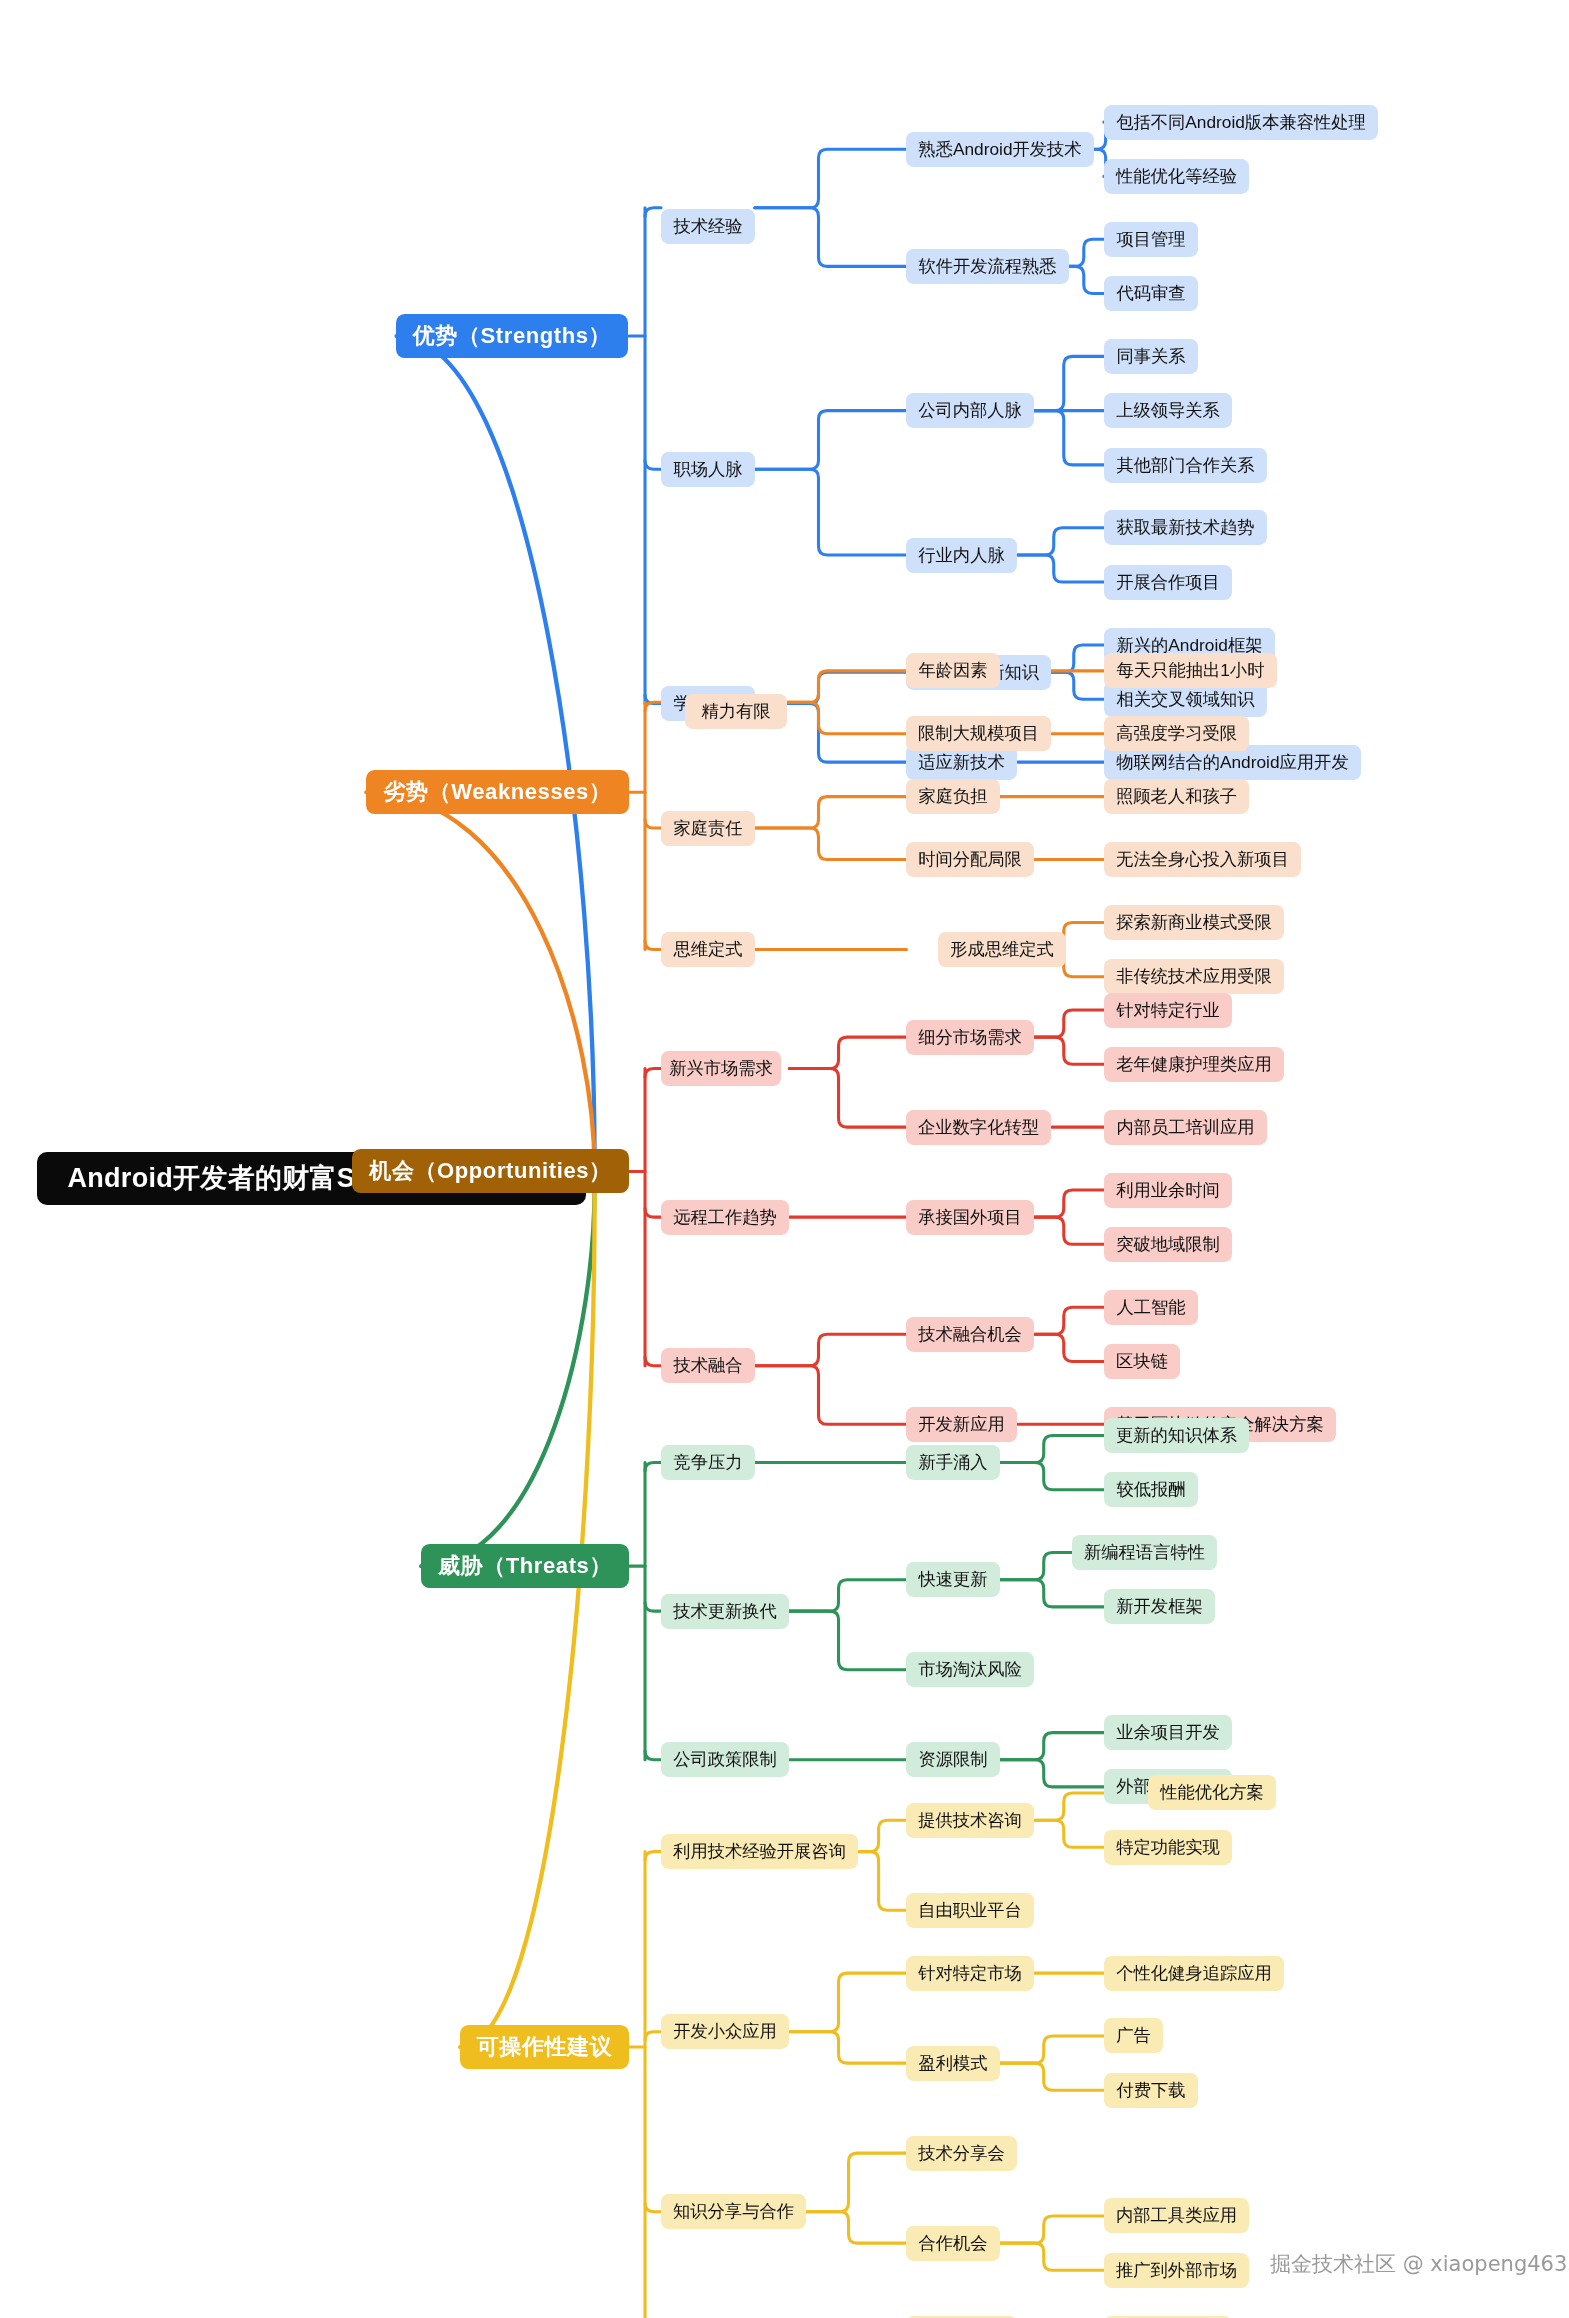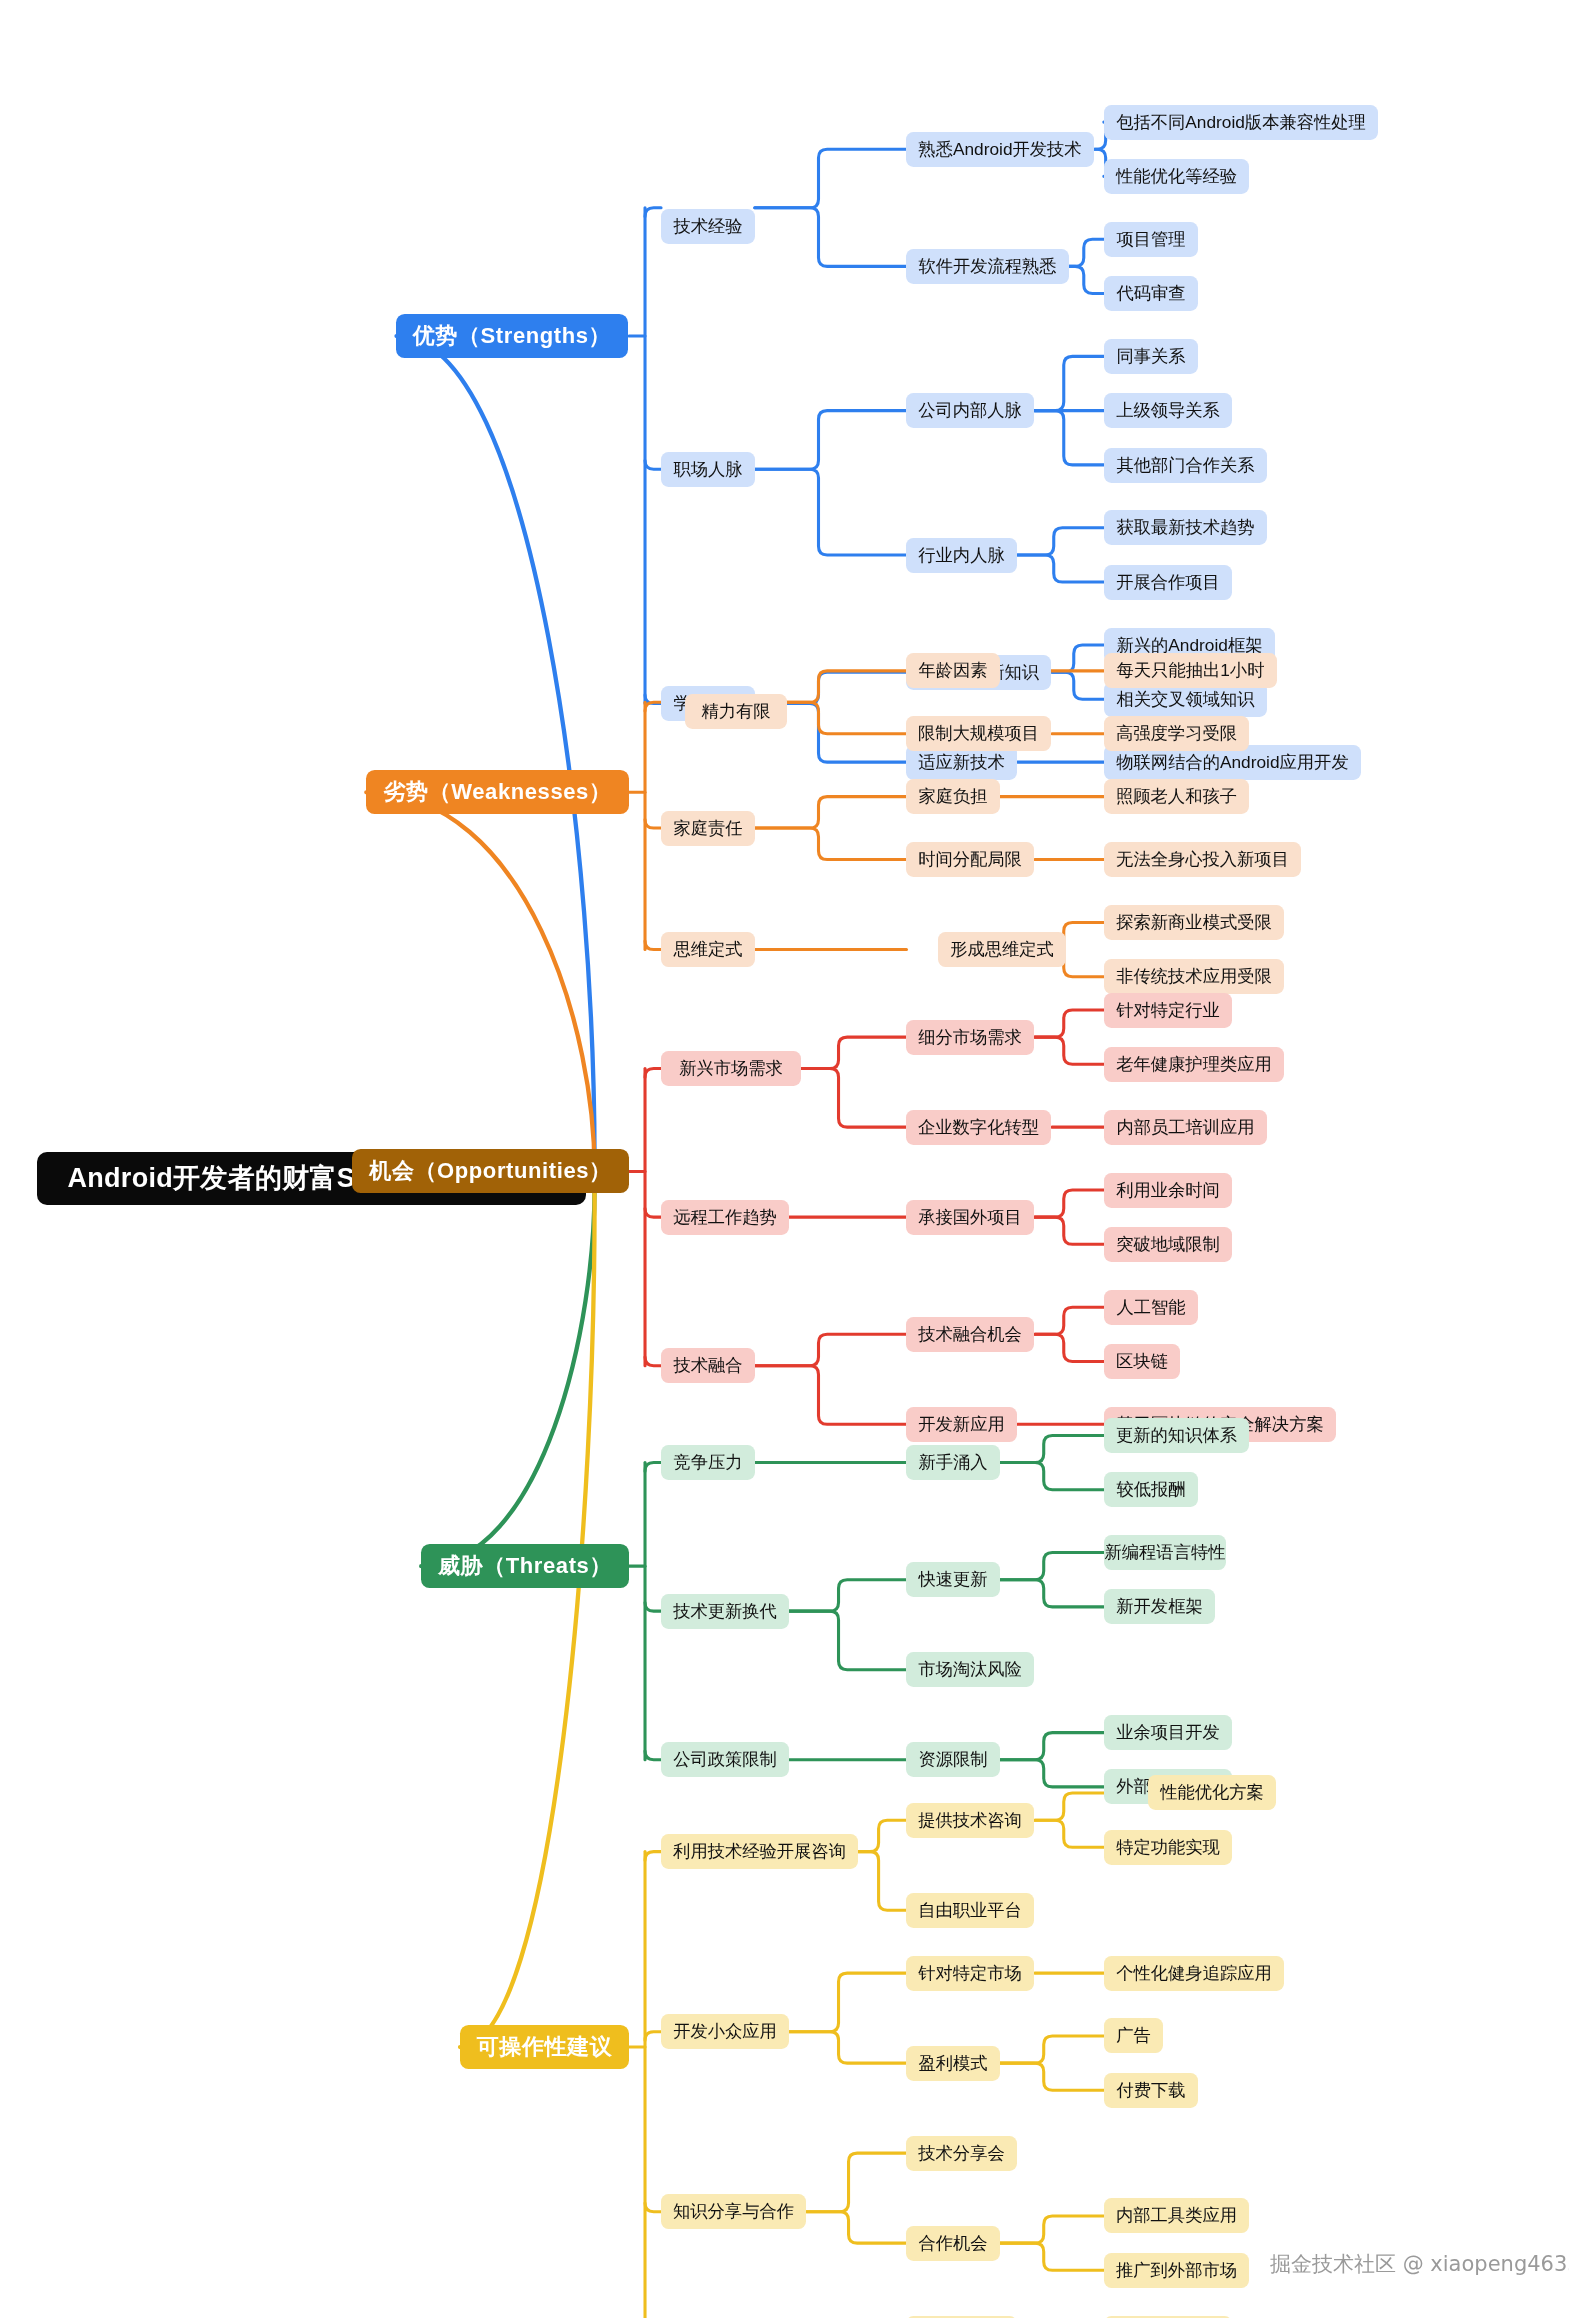--- a/index.html
+++ b/index.html
@@ -220,21 +220,21 @@
       <div class="node sub orange" style="left: 661px; top: 811px; width: 94px; height: 35px;">家庭责任</div>
       <div class="node sub orange" style="left: 906px; top: 779px; width: 94px; height: 35px;">家庭负担</div>
       <div class="node sub orange" style="left: 1104px; top: 779px; width: 145px; height: 35px;">照顾老人和孩子</div>
       <div class="node sub orange" style="left: 906px; top: 842px; width: 128px; height: 35px;">时间分配局限</div>
       <div class="node sub orange" style="left: 1104px; top: 842px; width: 197px; height: 35px;">无法全身心投入新项目</div>
       <div class="node sub orange" style="left: 661px; top: 932px; width: 94px; height: 35px;">思维定式</div>
       <div class="node sub orange" style="left: 906px; top: 932px; width: 128px; height: 35px; margin-left: 32px;">形成思维定式</div>
       <div class="node sub orange" style="left: 1104px; top: 905px; width: 180px; height: 35px;">探索新商业模式受限</div>
       <div class="node sub orange" style="left: 1104px; top: 959px; width: 180px; height: 35px;">非传统技术应用受限</div>
       <div class="node head red" style="left: 352px; top: 1149px; width: 277px; height: 44px;">机会（Opportunities）</div>
-      <div class="node sub red" style="left: 661px; top: 1051px; width: 140px; height: 35px;">新兴市场需求</div>
+      <div class="node sub red" style="left: 661px; top: 1051px; width: 120px; height: 35px;">新兴市场需求</div>
       <div class="node sub red" style="left: 906px; top: 1020px; width: 128px; height: 35px;">细分市场需求</div>
       <div class="node sub red" style="left: 1104px; top: 993px; width: 128px; height: 35px;">针对特定行业</div>
       <div class="node sub red" style="left: 1104px; top: 1047px; width: 180px; height: 35px;">老年健康护理类应用</div>
       <div class="node sub red" style="left: 906px; top: 1110px; width: 145px; height: 35px;">企业数字化转型</div>
       <div class="node sub red" style="left: 1104px; top: 1110px; width: 163px; height: 35px;">内部员工培训应用</div>
       <div class="node sub red" style="left: 661px; top: 1200px; width: 128px; height: 35px;">远程工作趋势</div>
       <div class="node sub red" style="left: 906px; top: 1200px; width: 128px; height: 35px;">承接国外项目</div>
       <div class="node sub red" style="left: 1104px; top: 1173px; width: 128px; height: 35px;">利用业余时间</div>
       <div class="node sub red" style="left: 1104px; top: 1227px; width: 128px; height: 35px;">突破地域限制</div>
       <div class="node sub red" style="left: 661px; top: 1348px; width: 94px; height: 35px;">技术融合</div>
@@ -243,21 +243,21 @@
       <div class="node sub red" style="left: 1104px; top: 1344px; width: 76px; height: 35px;">区块链</div>
       <div class="node sub red" style="left: 906px; top: 1407px; width: 111px; height: 35px;">开发新应用</div>
       <div class="node sub red" style="left: 1104px; top: 1407px; width: 232px; height: 35px;">基于区块链的安全解决方案</div>
       <div class="node head green" style="left: 421px; top: 1544px; width: 208px; height: 44px;">威胁（Threats）</div>
       <div class="node sub green" style="left: 661px; top: 1445px; width: 94px; height: 35px;">竞争压力</div>
       <div class="node sub green" style="left: 906px; top: 1445px; width: 94px; height: 35px;">新手涌入</div>
       <div class="node sub green" style="left: 1104px; top: 1418px; width: 145px; height: 35px;">更新的知识体系</div>
       <div class="node sub green" style="left: 1104px; top: 1472px; width: 94px; height: 35px;">较低报酬</div>
       <div class="node sub green" style="left: 661px; top: 1594px; width: 128px; height: 35px;">技术更新换代</div>
       <div class="node sub green" style="left: 906px; top: 1562px; width: 94px; height: 35px;">快速更新</div>
-      <div class="node sub green" style="left: 1104px; top: 1535px; width: 122px; height: 35px;">新编程语言特性</div>
+      <div class="node sub green" style="left: 1072px; top: 1535px; width: 145px; height: 35px;">新编程语言特性</div>
       <div class="node sub green" style="left: 1104px; top: 1589px; width: 111px; height: 35px;">新开发框架</div>
       <div class="node sub green" style="left: 906px; top: 1652px; width: 128px; height: 35px;">市场淘汰风险</div>
       <div class="node sub green" style="left: 661px; top: 1742px; width: 128px; height: 35px;">公司政策限制</div>
       <div class="node sub green" style="left: 906px; top: 1742px; width: 94px; height: 35px;">资源限制</div>
       <div class="node sub green" style="left: 1104px; top: 1715px; width: 128px; height: 35px;">业余项目开发</div>
       <div class="node sub green" style="left: 1104px; top: 1769px; width: 128px; height: 35px;">外部兼职规定</div>
       <div class="node head yellow" style="left: 460px; top: 2025px; width: 169px; height: 44px;">可操作性建议</div>
       <div class="node sub yellow" style="left: 661px; top: 1834px; width: 197px; height: 35px;">利用技术经验开展咨询</div>
       <div class="node sub yellow" style="left: 906px; top: 1803px; width: 128px; height: 35px;">提供技术咨询</div>
       <div class="node sub yellow" style="left: 1148px; top: 1775px; width: 128px; height: 35px;">性能优化方案</div>

